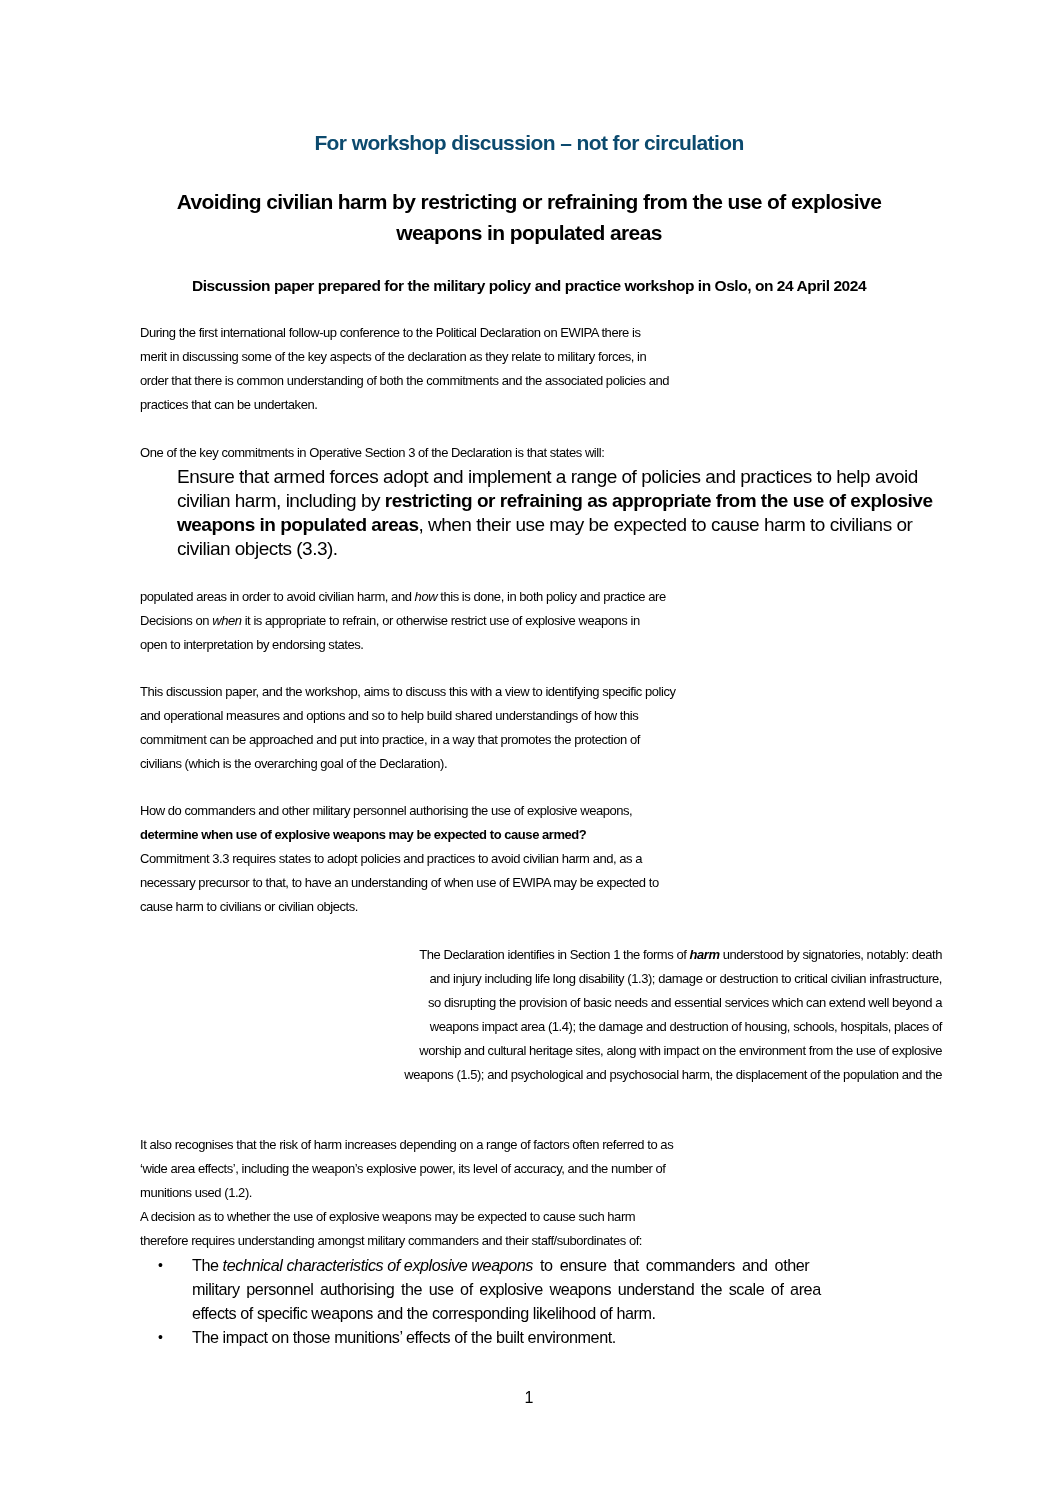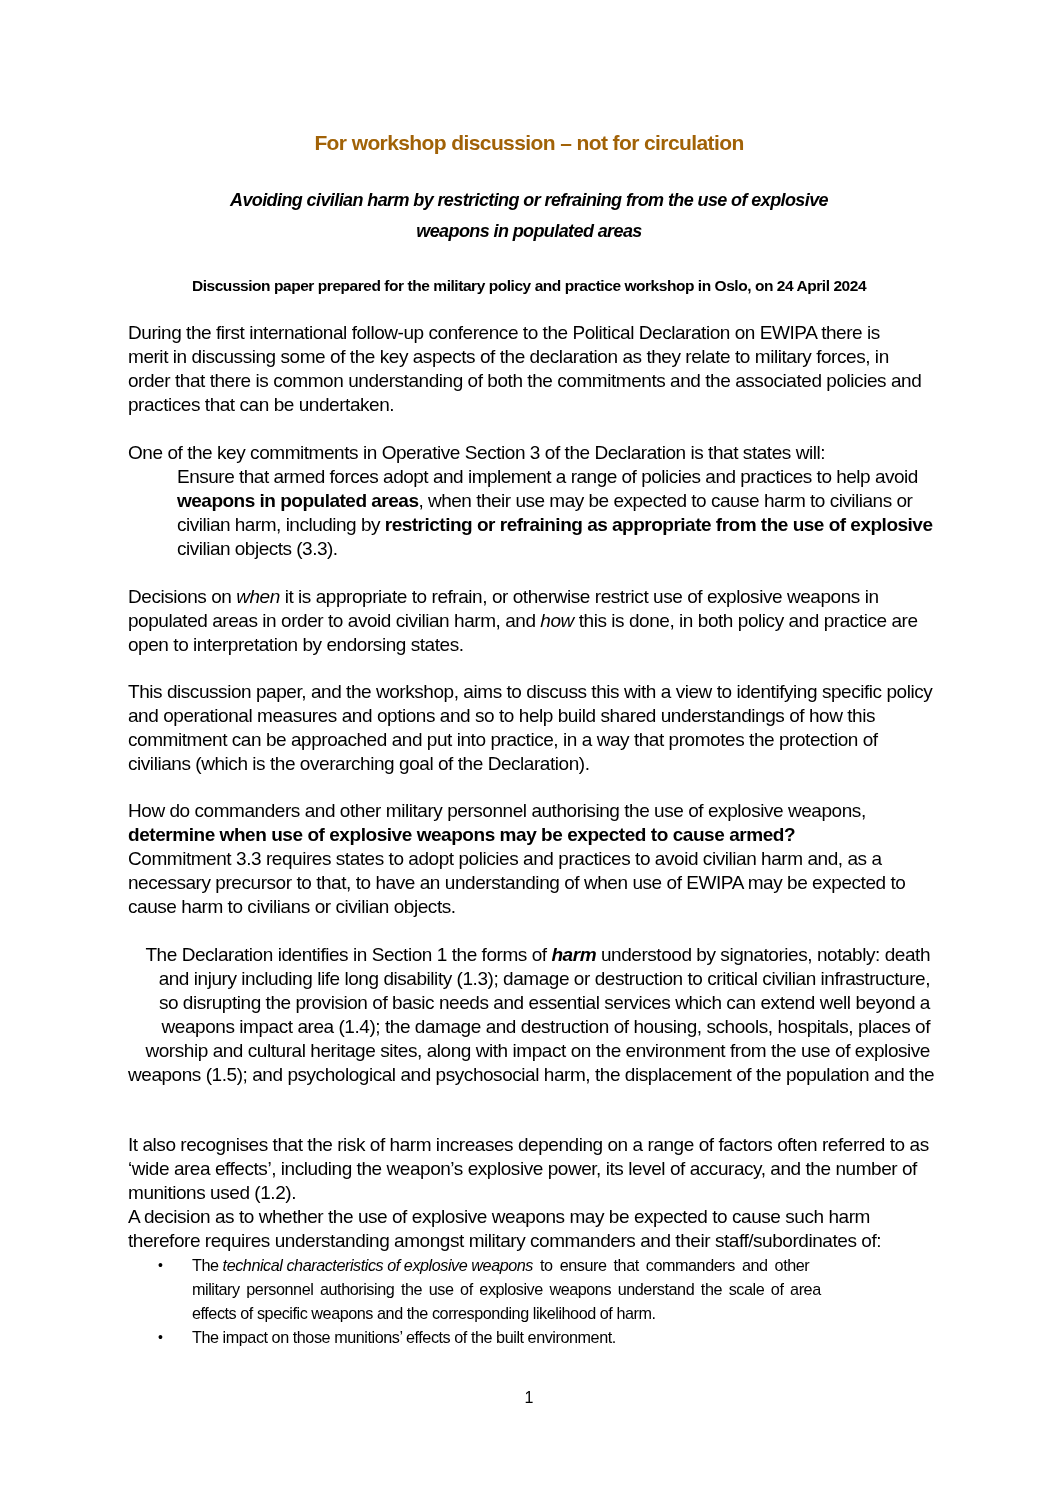--- a/index.html
+++ b/index.html
@@ -1,24 +1,24 @@
 <!DOCTYPE html>
 <html><head>
 <meta charset="utf-8">
 <style>
   html, body { margin: 0; padding: 0; background: #ffffff; }
   body { width: 1058px; height: 1497px; position: relative; overflow: hidden;
          font-family: "Liberation Sans", sans-serif; color: #000; }
   .page { position: absolute; left: 0; top: 0; width: 1058px; height: 1497px; background: #fff; }
   .abs { position: absolute; white-space: nowrap; }
   .center { left: 0; width: 1058px; text-align: center; }
-  .watermark { top: 131px; font-size: 21px; font-weight: bold; color: #a16207; letter-spacing: -0.6px; }
-  .title { font-size: 18px; font-weight: bold; letter-spacing: -0.6px; font-style: italic; }
+  .watermark { top: 131px; font-size: 21px; font-weight: bold; color: #0c4a6e; letter-spacing: -0.6px; }
+  .title { font-size: 21px; font-weight: bold; letter-spacing: -0.6px; }
   .subtitle { top: 277px; font-size: 15.5px; font-weight: bold; letter-spacing: -0.45px; }
-  .body { left: 128px; width: 802px; font-size: 19px; letter-spacing: -0.45px; line-height: 24px; }
+  .body { left: 140px; width: 802px; font-size: 13px; letter-spacing: -0.45px; line-height: 24px; }
   .body .ln { display: block; height: 24px; white-space: nowrap; }
   .quote { left: 177px; width: 760px; font-size: 19px; letter-spacing: -0.5px; line-height: 24px; }
   .quote .ln { display: block; height: 24px; white-space: nowrap; }
   .bullet-row { position: absolute; left: 128px; width: 802px; font-size: 16.2px; letter-spacing: -0.45px; line-height: 24px; }
   .bullet-dot { position: absolute; left: 30px; top: 0; font-size: 14px; }
   .bullet-text { position: absolute; left: 64px; width: 738px; }
   .bullet-text .ln { display: block; height: 24px; white-space: nowrap; }
   .pagenum { top: 1389px; font-size: 16px; }
   b { font-weight: bold; }
   i { font-style: italic; }
@@ -41,28 +41,28 @@
     <span class="ln">order that there is common understanding of both the commitments and the associated policies and</span>
     <span class="ln">practices that can be undertaken.</span>
   </div>
 
   <div class="abs body" style="top:441px;">
     <span class="ln">One of the key commitments in Operative Section 3 of the Declaration is that states will:</span>
   </div>
 
   <div class="abs quote" style="top:465px;">
     <span class="ln">Ensure that armed forces adopt and implement a range of policies and practices to help avoid</span>
+    <span class="ln"><span>civilian harm, including by </span><b>restricting or refraining as appropriate from the use of explosive</b></span>
     <span class="ln"><b>weapons in populated areas</b><span>, when their use may be expected to cause harm to civilians or</span></span>
-    <span class="ln"><span>civilian harm, including by </span><b>restricting or refraining as appropriate from the use of explosive</b></span>
     <span class="ln">civilian objects (3.3).</span>
   </div>
 
   <div class="abs body" style="top:585px;">
+    <span class="ln"><span>populated areas in order to avoid civilian harm, and </span><i>how</i><span> this is done, in both policy and practice are</span></span>
     <span class="ln"><span>Decisions on </span><i>when</i><span> it is appropriate to refrain, or otherwise restrict use of explosive weapons in</span></span>
-    <span class="ln"><span>populated areas in order to avoid civilian harm, and </span><i>how</i><span> this is done, in both policy and practice are</span></span>
     <span class="ln">open to interpretation by endorsing states.</span>
   </div>
 
   <div class="abs body" style="top:680px;">
     <span class="ln">This discussion paper, and the workshop, aims to discuss this with a view to identifying specific policy</span>
     <span class="ln">and operational measures and options and so to help build shared understandings of how this</span>
     <span class="ln">commitment can be approached and put into practice, in a way that promotes the protection of</span>
     <span class="ln">civilians (which is the overarching goal of the Declaration).</span>
   </div>
 

